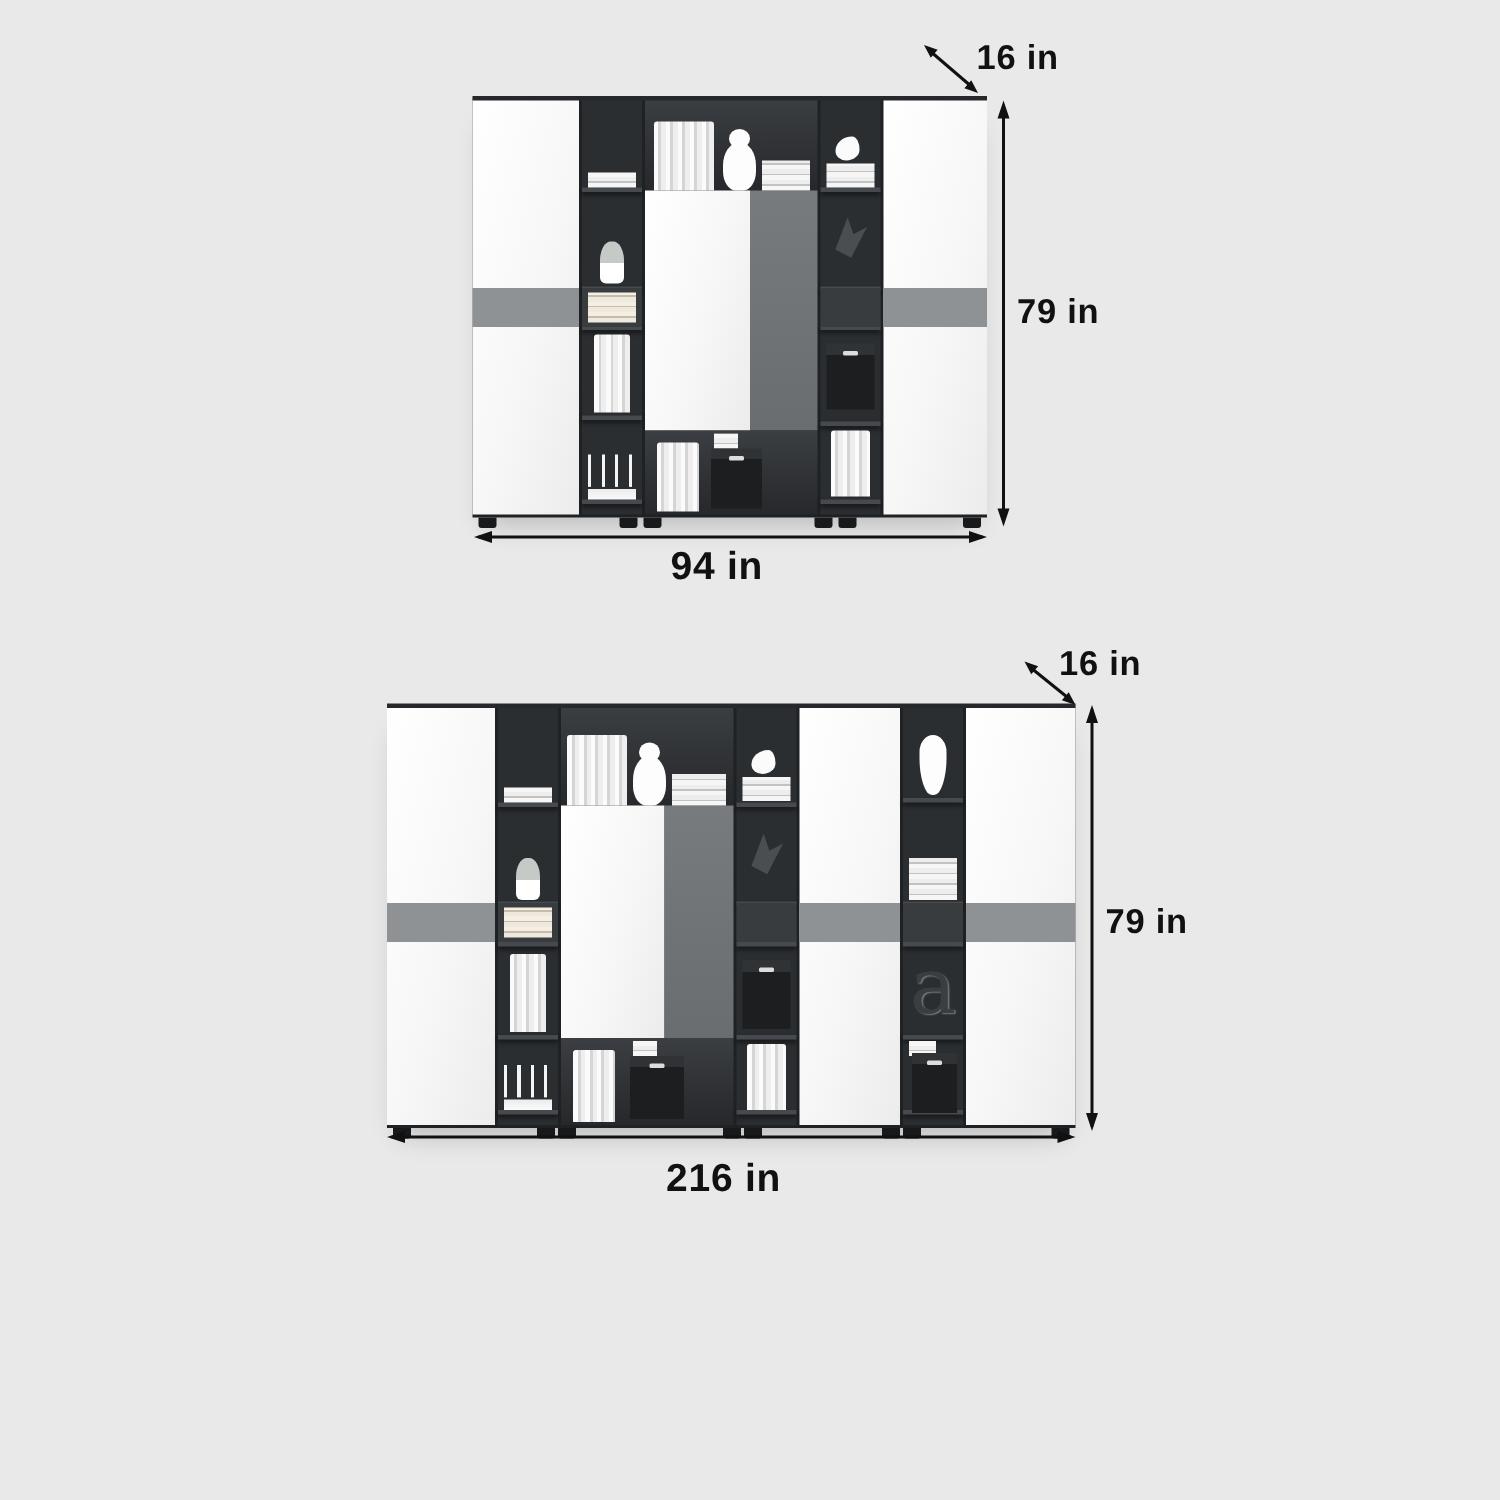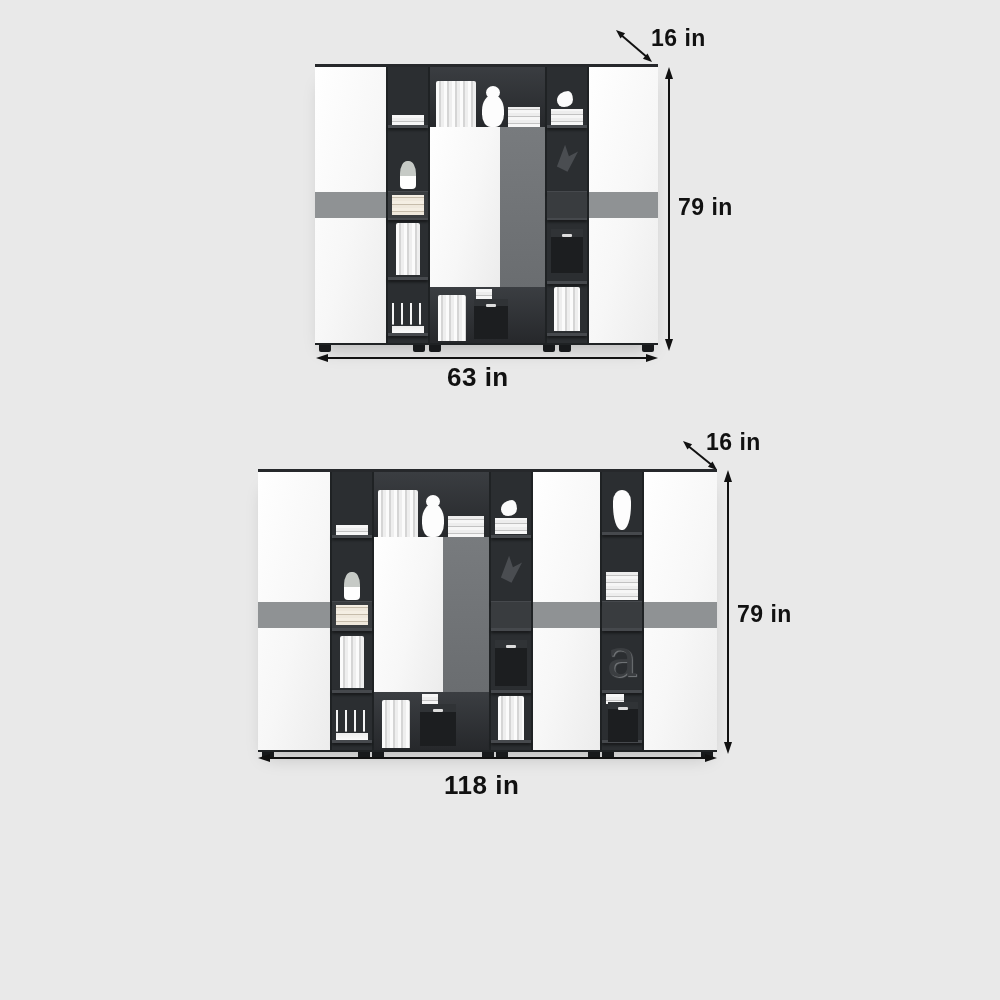--- a/index.html
+++ b/index.html
@@ -115,21 +115,21 @@
     <polygon points="8,0 4,12 12,12" fill="#111"></polygon>
     <polygon points="8,284 4,272 12,272" fill="#111"></polygon>
   </svg>
   <div class="dim" style="left:678px;top:194px;font-size:23px">79 in</div>
 
   <svg class="dimsvg" style="left:316px;top:350px" width="342" height="16">
     <line x1="3" y1="8" x2="339" y2="8" stroke="#111" stroke-width="2"></line>
     <polygon points="0,8 12,4 12,12" fill="#111"></polygon>
     <polygon points="342,8 330,4 330,12" fill="#111"></polygon>
   </svg>
-  <div class="dim" style="left:447px;top:362px;font-size:26px">63 in</div>
+  <div class="dim" style="left:447px;top:362px;font-size:26px">94 in</div>
 </div>
 
 <div>
 
   <div class="cab" style="left:258px;top:470px;width:459px;height:282px">
 
     <div class="door" style="left:0;top:0;width:72px;height:280px"></div>
 
     <div class="dcol" style="left:74px;top:0;width:40px;height:280px">
       <div class="shelf" style="top:65px"></div>
@@ -220,14 +220,14 @@
     <polygon points="8,0 4,12 12,12" fill="#111"></polygon>
     <polygon points="8,284 4,272 12,272" fill="#111"></polygon>
   </svg>
   <div class="dim" style="left:737px;top:601px;font-size:23px">79 in</div>
 
   <svg class="dimsvg" style="left:258px;top:750px" width="459" height="16">
     <line x1="3" y1="8" x2="456" y2="8" stroke="#111" stroke-width="2"></line>
     <polygon points="0,8 12,4 12,12" fill="#111"></polygon>
     <polygon points="459,8 447,4 447,12" fill="#111"></polygon>
   </svg>
-  <div class="dim" style="left:444px;top:770px;font-size:26px">118 in</div>
+  <div class="dim" style="left:444px;top:770px;font-size:26px">216 in</div>
 </div>
 
 </body></html>

